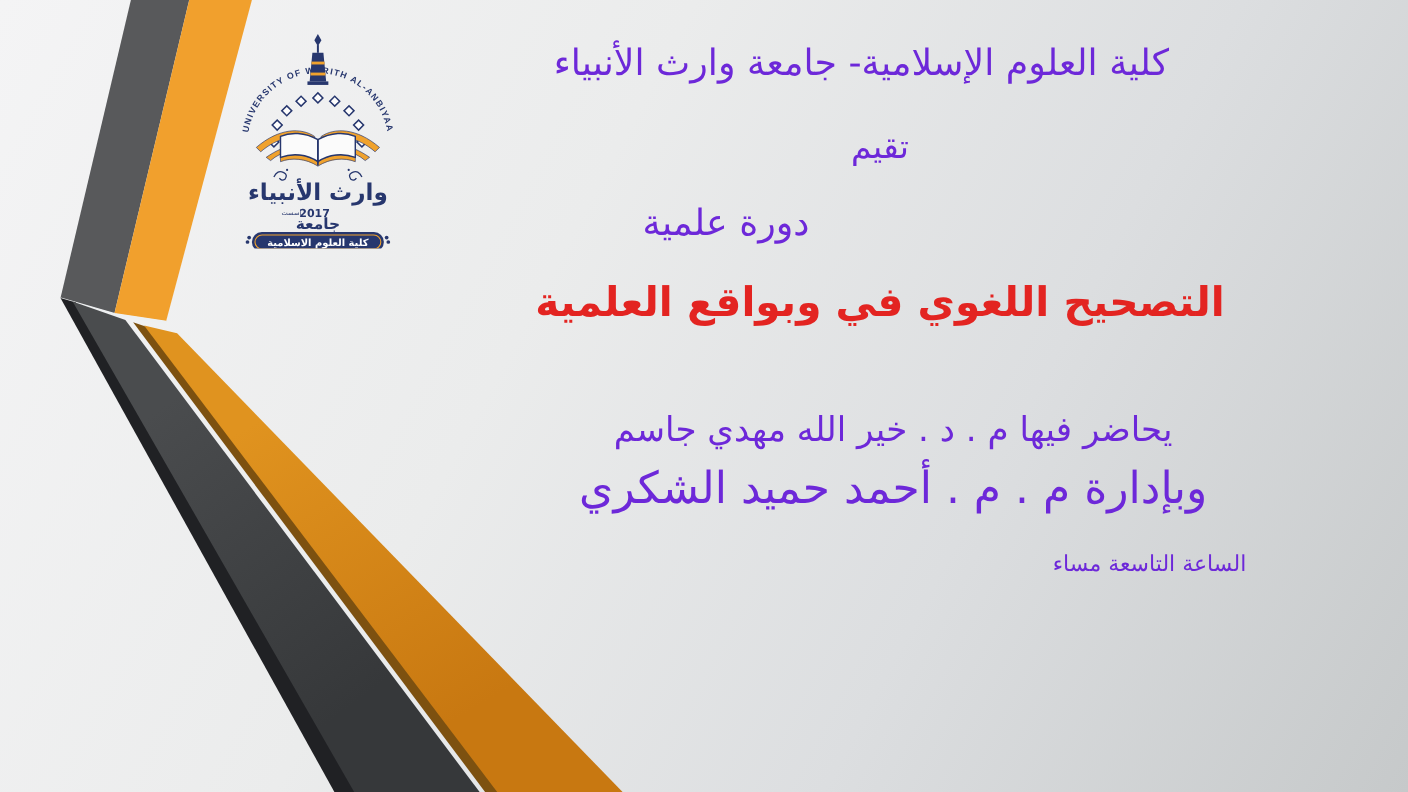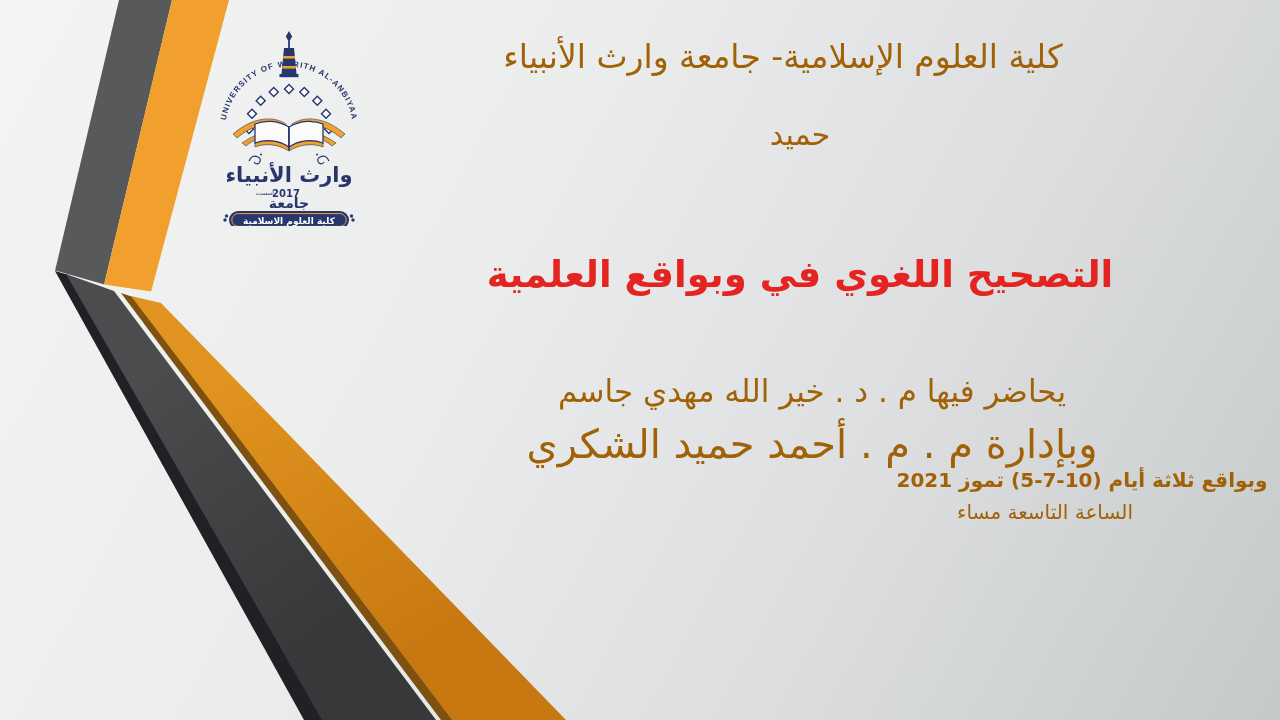--- a/index.html
+++ b/index.html
@@ -7,21 +7,21 @@
     width:1280px;height:720px;overflow:hidden;position:relative;
     font-family:"DejaVu Sans",sans-serif;
     background:linear-gradient(118deg,#f4f4f5 0%,#ebecec 38%,#dcdee0 68%,#c6c9ca 100%);
   }
   .slide{position:absolute;inset:0;}
   .ribbon{position:absolute;left:0;top:0;width:1280px;height:720px;}
   .logo{position:absolute;left:206px;top:30px;width:166px;height:196px;}
   .t{
     position:absolute;transform:translateX(-50%);
     white-space:nowrap;direction:rtl;unicode-bidi:plaintext;
-    color:#a16207;font-family:"DejaVu Sans",sans-serif;line-height:1.25;
+    color:#6d28d9;font-family:"DejaVu Sans",sans-serif;line-height:1.25;
   }
   .title        {left:783px; top:36px;  font-size:33px;}
   .organizes    {left:800px; top:116px; font-size:30px;}
   .course-type  {left:660px; top:182px; font-size:33px;}
   .course-title {left:800px; top:252px; font-size:37px; font-weight:bold; color:#e32421;}
   .lecturer     {left:812px; top:372px; font-size:31px;text-align:right;}
   .moderator    {left:812px; top:419px; font-size:40px;text-align:right;}
   .schedule     {left:1082px;top:468px; font-size:20px; font-weight:bold;}
   .timeline     {left:1045px;top:500px; font-size:20px;}
   .platform     {left:1110px;top:547px; font-size:21px;}
@@ -124,27 +124,27 @@
       <circle cx="145.5" cy="186" r="1.7" fill="#27376e"></circle>
       <circle cx="147" cy="190" r="1.7" fill="#27376e"></circle>
       <rect x="23" y="181" width="120" height="18" rx="9" fill="#27376e"></rect>
       <rect x="25.8" y="183.6" width="114.4" height="12.8" rx="6.4" fill="none" stroke="#f0a22d" stroke-width="1"></rect>
       <text x="83" y="193.5" font-size="9" font-weight="bold" fill="#ffffff" font-family="DejaVu Sans, sans-serif" text-anchor="middle">كلية العلوم الاسلامية</text>
     </g>
   </svg>
 
   <div class="t title" dir="rtl">كلية العلوم الإسلامية- جامعة وارث الأنبياء</div>
 
-  <div class="t organizes" dir="rtl">حميد</div>
+  <div class="t organizes" dir="rtl">تقيم</div>
 
+  <div class="t course-type" dir="rtl">دورة علمية</div>
 
   <div class="t course-title" dir="rtl" style="color: rgb(227, 36, 33);">التصحيح اللغوي في وبواقع العلمية</div>
 
   <div class="t lecturer" dir="rtl">يحاضر فيها م . د . خير الله مهدي جاسم</div>
 
   <div class="t moderator" dir="rtl">وبإدارة م . م . أحمد حميد الشكري</div>
 
-  <div class="t schedule" dir="rtl">وبواقع ثلاثة أيام (10-7-5) تموز 2021</div>
 
   <div class="t timeline" dir="rtl">الساعة التاسعة مساء</div>
 
 
 </div>
 
 </body></html>

